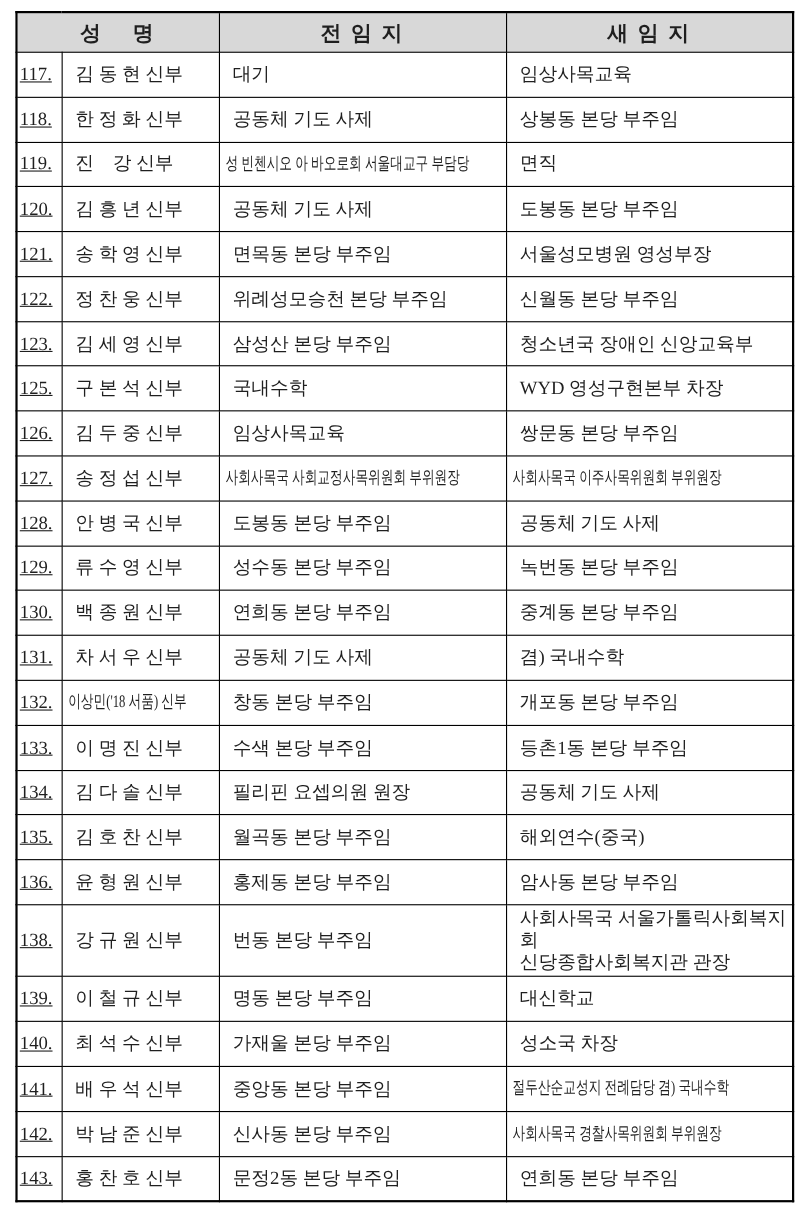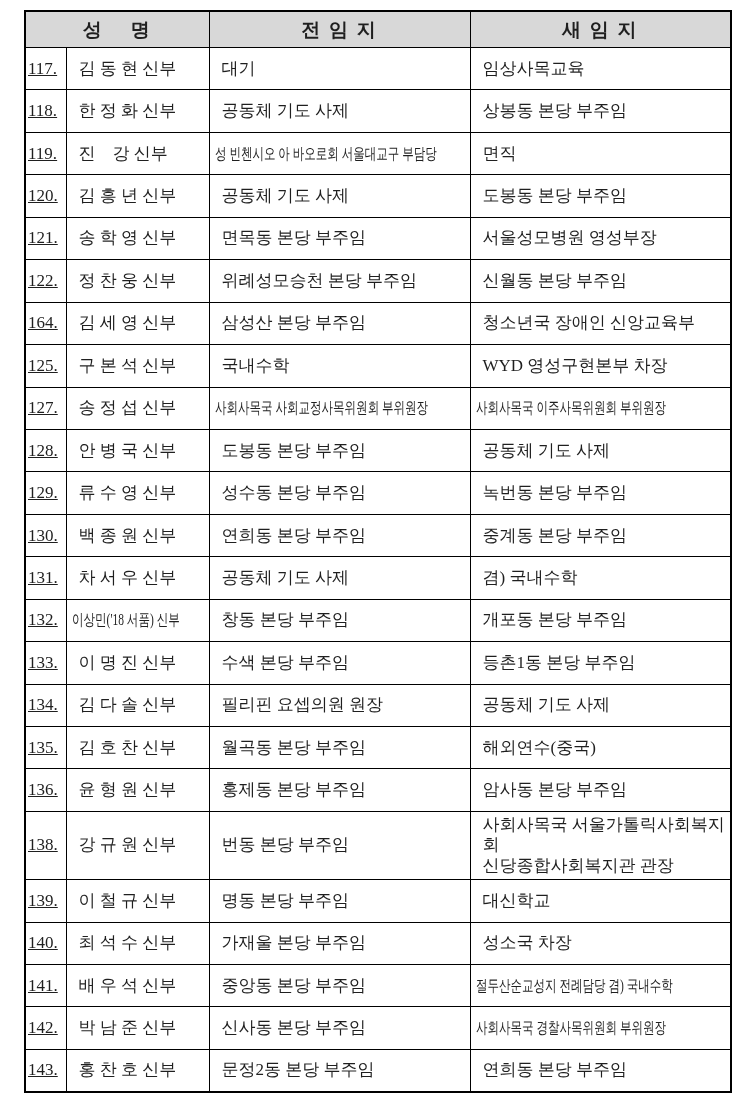--- a/index.html
+++ b/index.html
@@ -5,21 +5,21 @@
   html, body {
     margin: 0;
     padding: 0;
     background: #ffffff;
     width: 733px;
     height: 1107px;
     font-family: "Liberation Serif", "DejaVu Serif", serif;
   }
   .page {
     position: absolute;
-    left: 24px;
+    left: 14px;
     top: 10px;
     width: 706px;
     height: 1083px;
   }
   table.appt {
     border-collapse: collapse;
     table-layout: fixed;
     width: 706px;
     height: 1083px;
     border: 2px solid var(--border, #000000);
@@ -111,30 +111,36 @@
           <td class="prev"><span class="txt">면목동 본당 부주임</span></td>
           <td class="next"><span class="txt">서울성모병원 영성부장</span></td>
         </tr>
         <tr>
           <td class="no"><span class="txt">122.</span></td>
           <td class="name"><span class="txt">정 찬 웅 신부</span></td>
           <td class="prev"><span class="txt">위례성모승천 본당 부주임</span></td>
           <td class="next"><span class="txt">신월동 본당 부주임</span></td>
         </tr>
         <tr>
-          <td class="no"><span class="txt">164.</span></td>
+          <td class="no"><span class="txt">123.</span></td>
           <td class="name"><span class="txt">김 세 영 신부</span></td>
           <td class="prev"><span class="txt">삼성산 본당 부주임</span></td>
           <td class="next"><span class="txt">청소년국 장애인 신앙교육부</span></td>
         </tr>
         <tr>
           <td class="no"><span class="txt">125.</span></td>
           <td class="name"><span class="txt">구 본 석 신부</span></td>
           <td class="prev"><span class="txt">국내수학</span></td>
           <td class="next"><span class="txt">WYD 영성구현본부 차장</span></td>
+        </tr>
+        <tr>
+          <td class="no"><span class="txt">126.</span></td>
+          <td class="name"><span class="txt">김 두 중 신부</span></td>
+          <td class="prev"><span class="txt">임상사목교육</span></td>
+          <td class="next"><span class="txt">쌍문동 본당 부주임</span></td>
         </tr>
         <tr>
           <td class="no"><span class="txt">127.</span></td>
           <td class="name"><span class="txt">송 정 섭 신부</span></td>
           <td class="prev condensed"><span class="txt">사회사목국 사회교정사목위원회 부위원장</span></td>
           <td class="next condensed"><span class="txt">사회사목국 이주사목위원회 부위원장</span></td>
         </tr>
         <tr>
           <td class="no"><span class="txt">128.</span></td>
           <td class="name"><span class="txt">안 병 국 신부</span></td>

